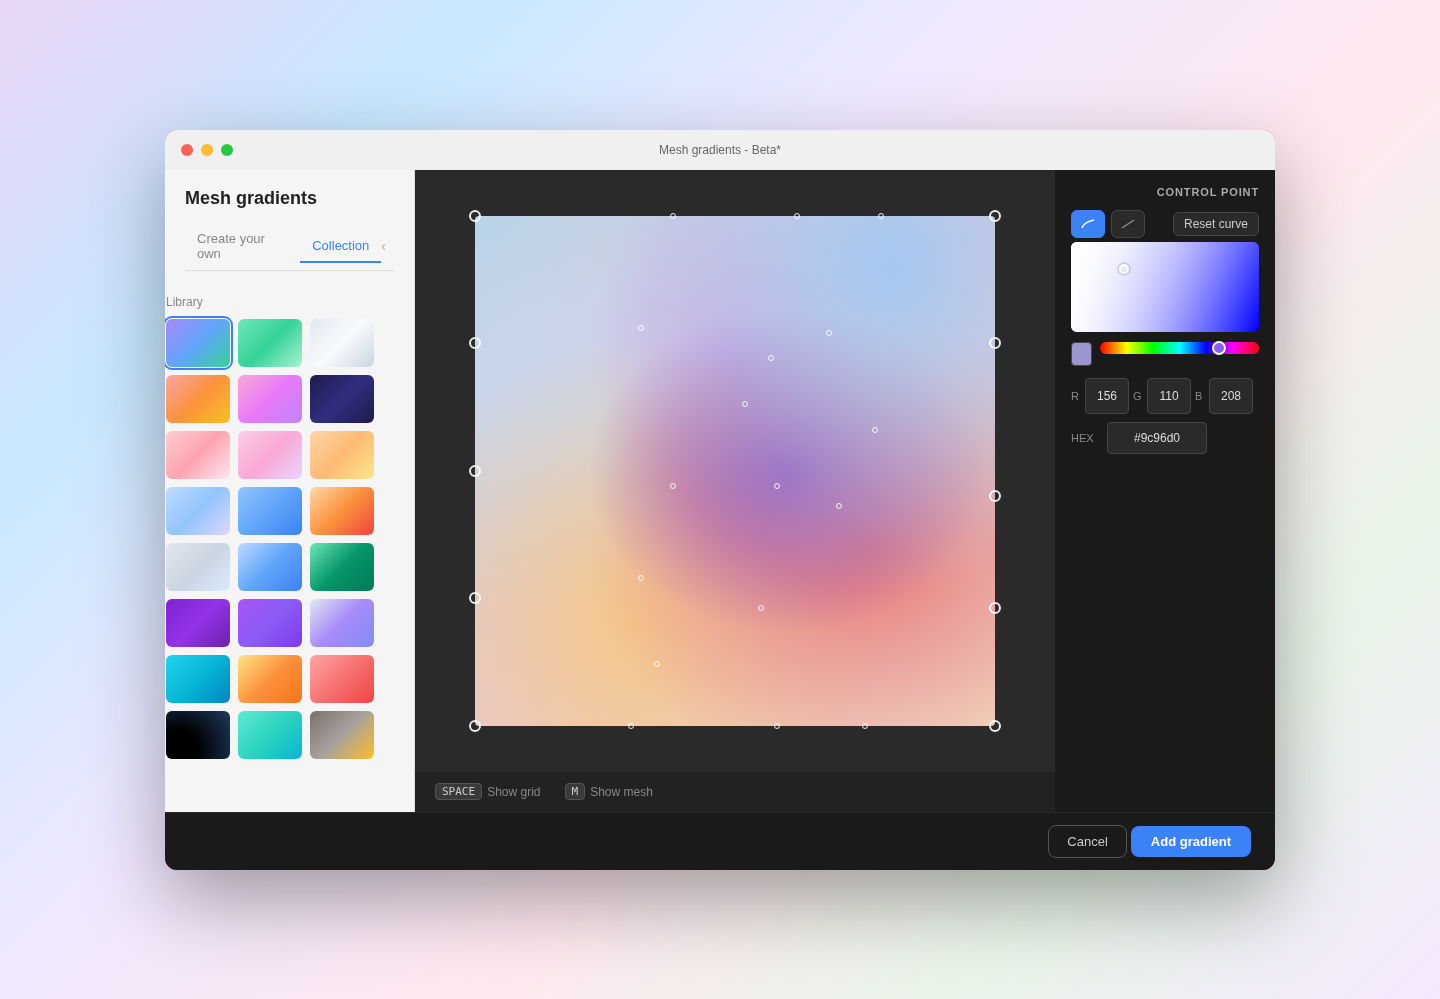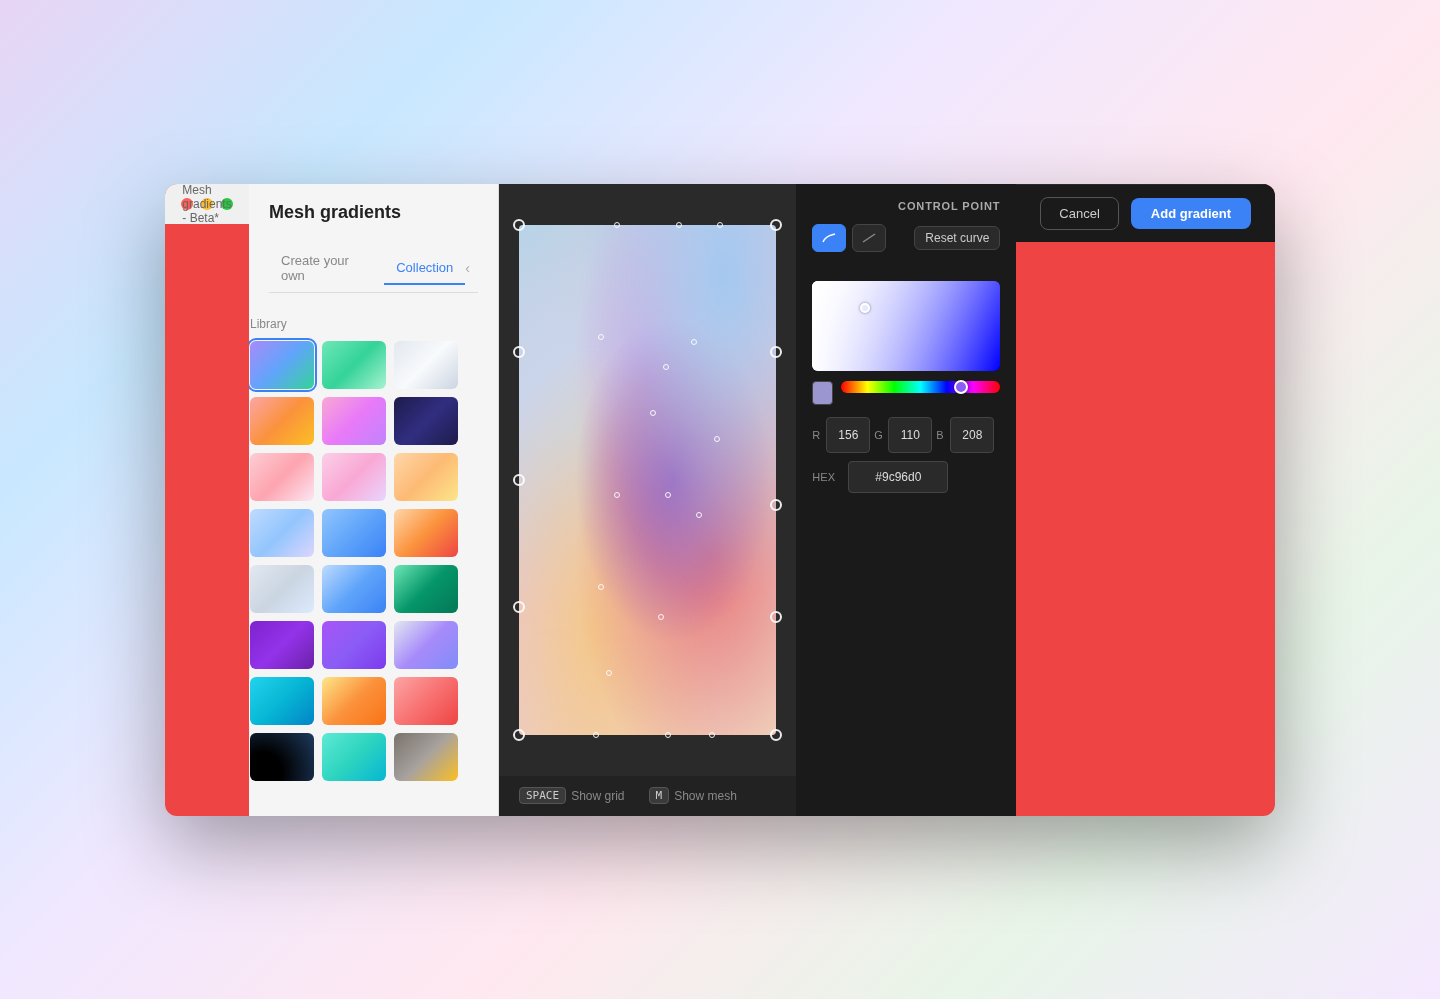--- a/index.html
+++ b/index.html
@@ -8,25 +8,25 @@
       height: 999px;
       background: linear-gradient(135deg, #e8d5f5 0%, #c8e8ff 20%, #f0e8ff 40%, #ffe8f0 60%, #e8f5e8 80%, #f5e8ff 100%);
       display: flex;
       align-items: center;
       justify-content: center;
       font-family: -apple-system, BlinkMacSystemFont, 'Segoe UI', sans-serif;
       overflow: hidden;
     }
     .app-window {
       width: 1110px;
-      height: 632px;
+      height: 740px;
       border-radius: 12px;
       box-shadow: 0 30px 80px rgba(0,0,0,0.35);
       display: flex;
-      flex-direction: row;
+      flex-direction: column;
       overflow: hidden;
       background: #ef4444;
     }
     .title-bar {
       height: 40px;
       background: #f0f0f0;
       display: flex;
       align-items: center;
       padding: 0 16px;
       flex-shrink: 0;
@@ -63,21 +63,21 @@
       border-right: 1px solid #ddd;
     }
     .left-panel-header {
       padding: 18px 20px 12px;
       background: #f5f5f5;
     }
     .panel-title {
       font-size: 18px;
       font-weight: 600;
       color: #222;
-      margin-bottom: 22px;
+      margin-bottom: 14px;
     }
     .tabs-row {
       display: flex;
       align-items: center;
       border-bottom: 1px solid #ddd;
       position: relative;
     }
     .tab {
       padding: 8px 12px;
       font-size: 13px;
@@ -235,21 +235,21 @@
       font-weight: 600;
       color: #aaa;
       letter-spacing: 0.08em;
       margin-bottom: 12px;
       text-transform: uppercase;
       text-align: right;
     }
     .curve-controls {
       display: flex;
       gap: 6px;
-      margin-bottom: 29px;
+      margin-bottom: 4px;
       align-items: center;
       justify-content: space-between;
     }
     .curve-btn {
       width: 34px;
       height: 28px;
       background: #2a2a2a;
       border: 1px solid #444;
       border-radius: 6px;
       cursor: pointer;
@@ -383,21 +383,21 @@
       width: 100px;
       text-align: center;
     }
     .bottom-bar {
       height: 58px;
       background: #1a1a1a;
       display: flex;
       align-items: center;
       justify-content: flex-end;
       padding: 0 24px;
-      gap: 12px;
+      gap: 4px;
       border-top: 1px solid #2a2a2a;
       flex-shrink: 0;
     }
     .cancel-btn {
       background: transparent;
       border: 1px solid #555;
       border-radius: 8px;
       color: #ccc;
       font-size: 13px;
       padding: 8px 18px;

